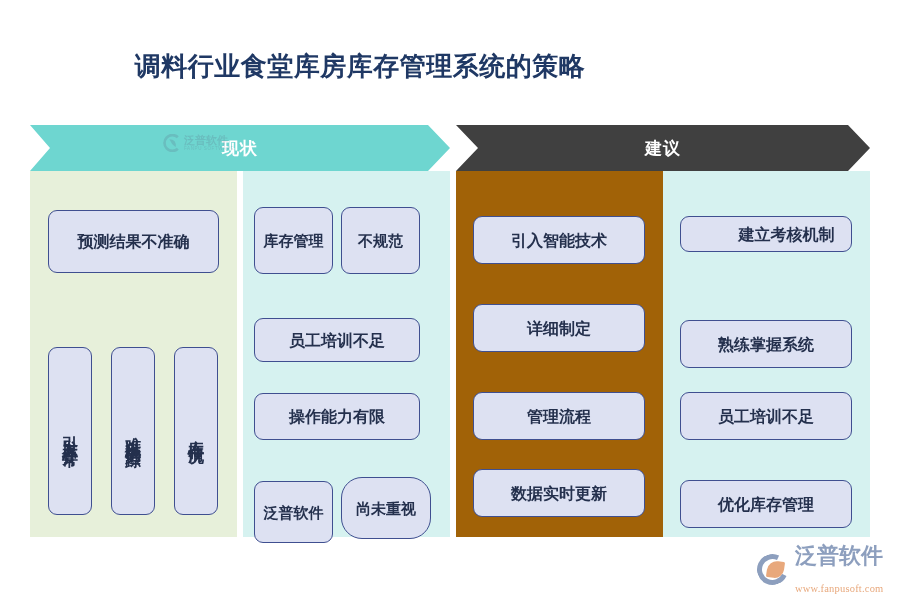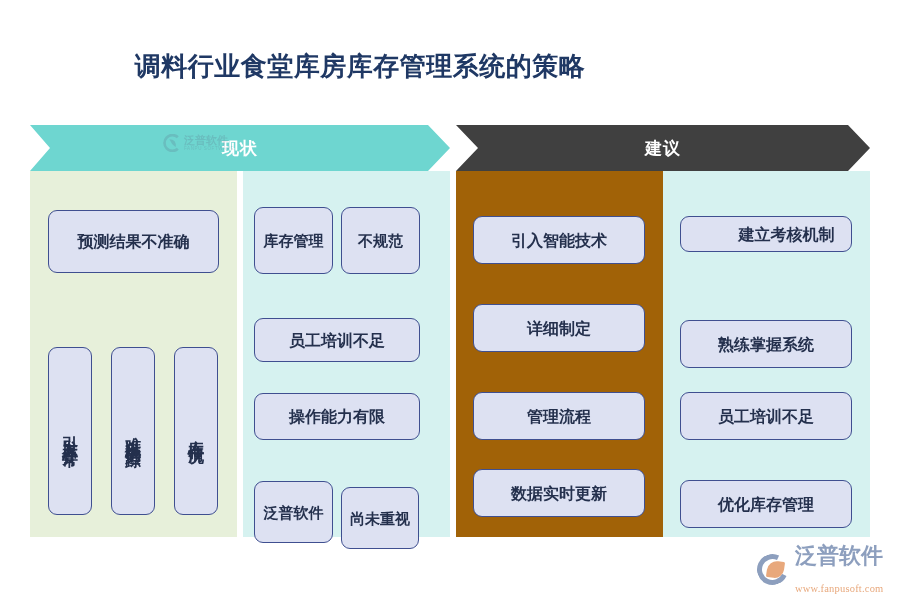--- a/index.html
+++ b/index.html
@@ -152,21 +152,21 @@
   .c0-v0     { left: 18px; top: 148px; width: 44px;  height: 168px; }
   .c0-v1     { left: 81px; top: 148px; width: 44px;  height: 168px; }
   .c0-v2     { left: 144px;top: 148px; width: 44px;  height: 168px; }
 
   
   .c1-p0a { left: 11px;  top: 8px;   width: 79px;  height: 67px; }
   .c1-p0b { left: 98px;  top: 8px;   width: 79px;  height: 67px; }
   .c1-w1  { left: 11px;  top: 119px; width: 166px; height: 44px; }
   .c1-w2  { left: 11px;  top: 194px; width: 166px; height: 47px; }
   .c1-p3a { left: 11px;  top: 282px; width: 79px;  height: 62px; }
-  .c1-p3b { left: 98px;  top: 288px; width: 78px;  height: 62px; }
+  .c1-p3b { left: 98px;  top: 278px; width: 90px;  height: 62px; border-radius: 21px; }
 
   
   .c2-n0 { left: 17px; top: 17px;  width: 172px; height: 48px; }
   .c2-n1 { left: 17px; top: 105px; width: 172px; height: 48px; }
   .c2-n2 { left: 17px; top: 193px; width: 172px; height: 48px; }
   .c2-n3 { left: 17px; top: 270px; width: 172px; height: 48px; }
 
   
   .c3-n0 { left: 17px; top: 17px;  width: 172px; height: 36px; padding-left: 41px; }
   .c3-n1 { left: 17px; top: 121px; width: 172px; height: 48px; }

